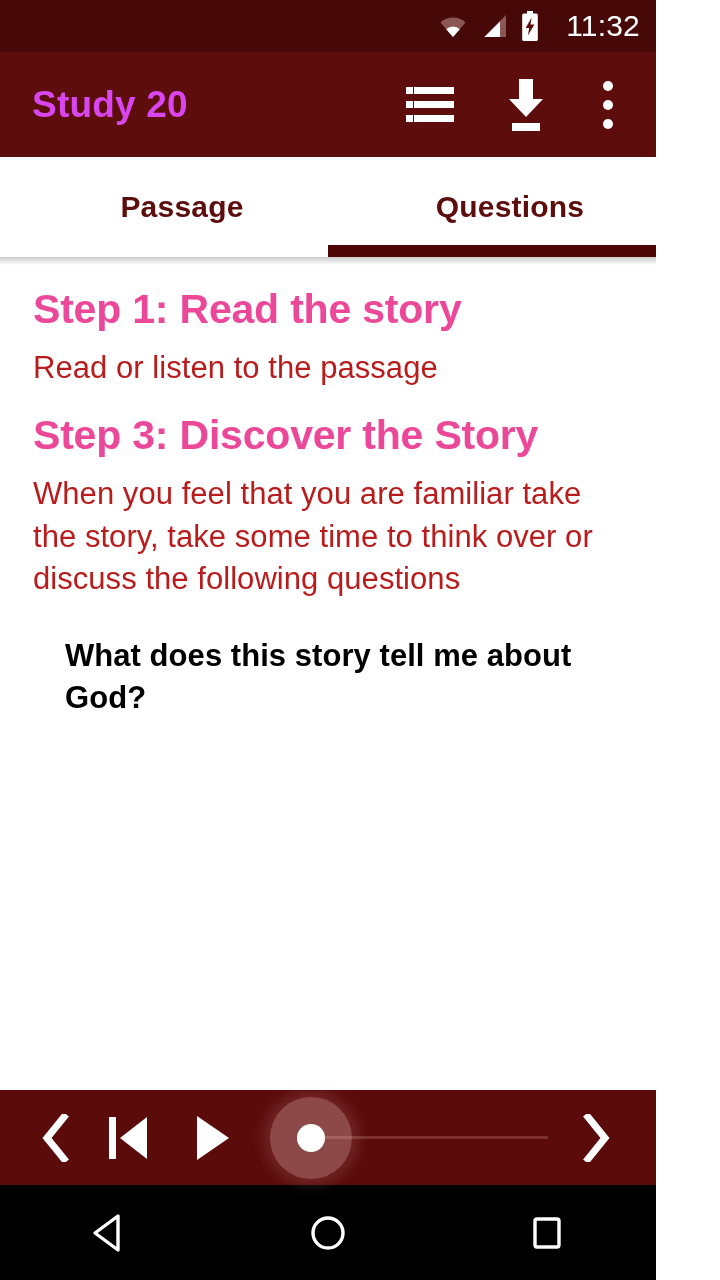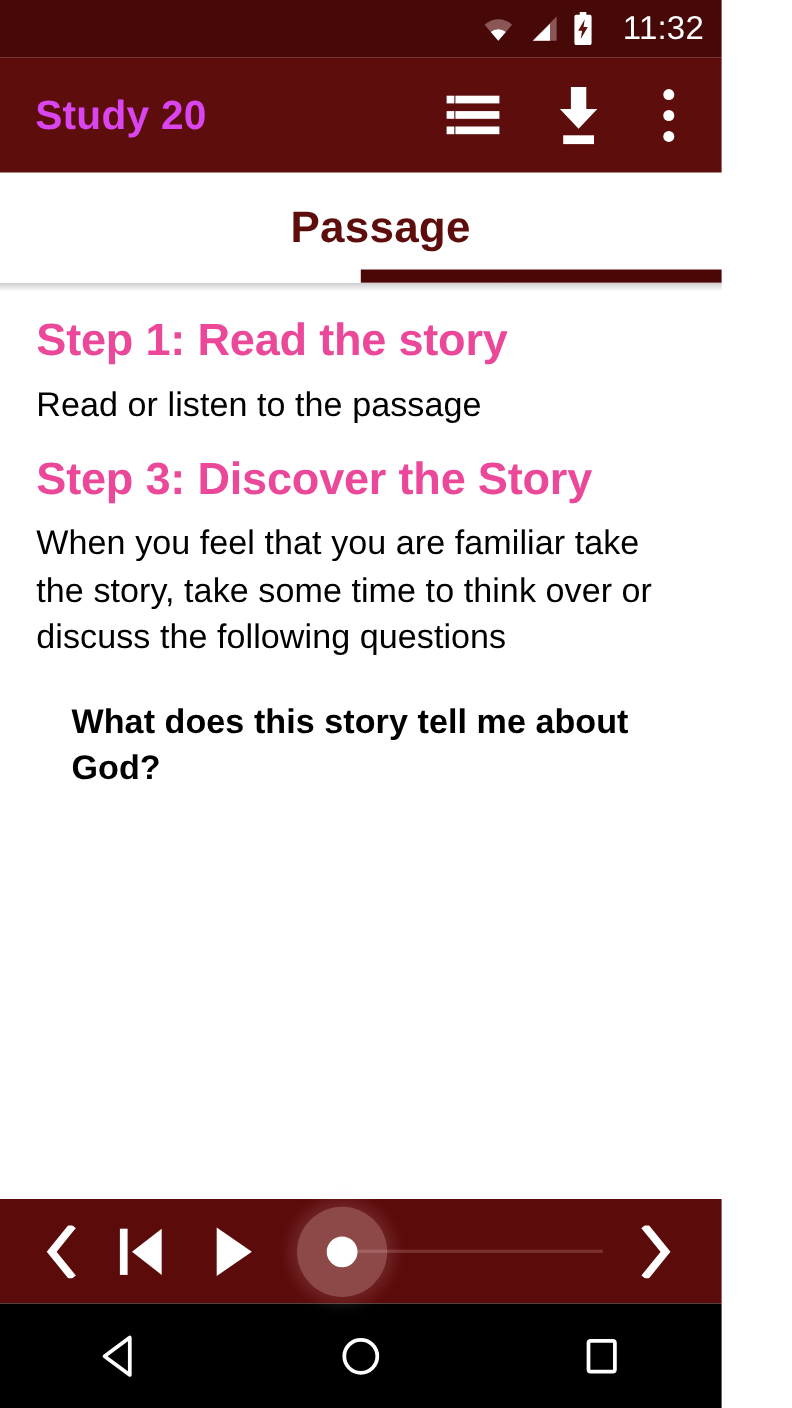--- a/index.html
+++ b/index.html
@@ -83,21 +83,21 @@
     height:100px;
     background:#ffffff;
     display:flex;
     position:relative;
     flex:0 0 auto;
   }
   .tab {
     flex:1 1 50%;
     display:flex; align-items:center; justify-content:center;
     color:#5e0d0d;
-    font-size:40px;
+    font-size:30px;
     font-weight:700;
     letter-spacing:0.2px;
     cursor:pointer;
     background:transparent; border:none;
     font-family:"Liberation Sans", sans-serif;
     position:relative;
     padding-left:36px;
   }
   .tab-indicator {
     position:absolute;
@@ -123,21 +123,21 @@
     font-weight:700;
     color:#ec4899;
     line-height:1.12;
     letter-spacing:-0.2px;
     margin-top:24px;
   }
   .h-step:first-child { margin-top:0; }
   .p-body {
     font-size:31px;
     font-weight:400;
-    color:#000000;
+    color:#b91c1c;
     line-height:1.37;
     margin-top:14px;
     letter-spacing:0.05px;
   }
   .q-item {
     font-size:31px;
     font-weight:700;
     color:#000000;
     line-height:1.37;
     margin-top:34px;
@@ -262,20 +262,21 @@
             <span></span>
             <span></span>
         </span>
       </button>
 
     </div>
   </div>
 
   <div class="tabs">
     <button class="tab">Passage</button>
+    <button class="tab">Questions</button>
     <div class="tab-indicator"></div>
   </div>
   <div class="tabs-shadow"></div>
 
   <div class="content">
 
     <div class="h-step">Step 1: Read the story</div>
     <div class="p-body">Read or listen to the passage</div>
 
 

